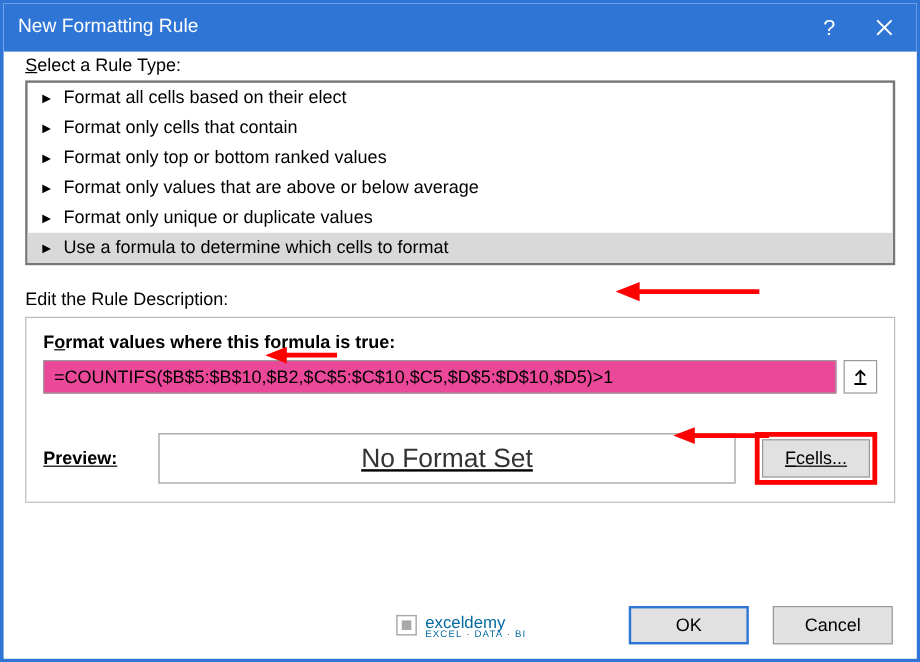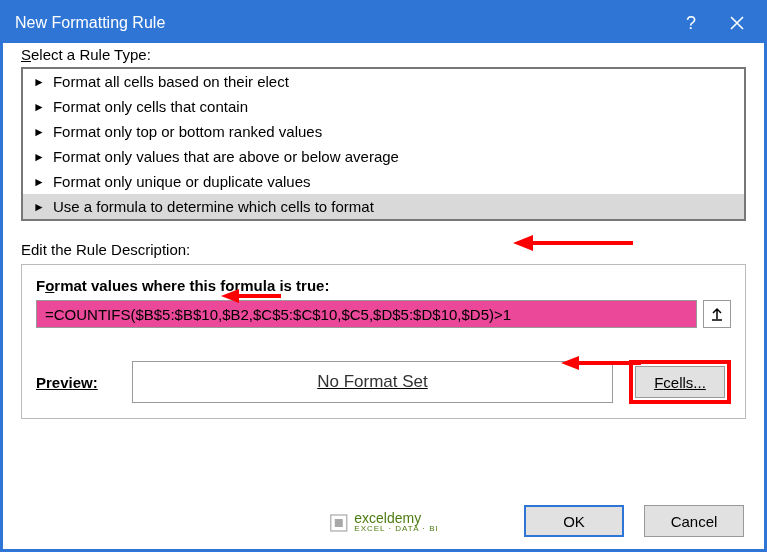--- a/index.html
+++ b/index.html
@@ -89,21 +89,21 @@
     text-decoration: underline;
   }
   .preview-label { font-weight: 600; font-size: 15px; width: 80px; }
   .preview-box {
     flex: 1;
     height: 42px;
     border: 1px solid #999;
     display: flex;
     align-items: center;
     justify-content: center;
-    font-size: 17px;
+    font-size: 22px;
     color: #333;
   }
   .format-btn-wrap {
     border: 4px solid #f00;
     padding: 2px;
   }
   .btn {
     height: 32px;
     min-width: 90px;
     padding: 0 14px;
@@ -127,23 +127,23 @@
     border-radius: 11px;
   }
   .footer .btn { width: 100px; }
   .footer .btn.primary { border: 2px solid #2E75D6; }
   .watermark {
     position: absolute;
     bottom: 16px;
     left: 50%;
     transform: translateX(-50%);
     display: flex;
-    align-items: flex-end;
+    align-items: flex-start;
     gap: 6px;
-    color: #4d7c0f;
+    color: #0369a1;
     font-size: 14px;
     pointer-events: none;
   }
   .watermark svg { opacity: 0.75; }
   .wm-text { line-height: 1; }
   .wm-sub { font-size: 8px; letter-spacing: 1px; }
   
   .arrow {
     position: absolute;
     pointer-events: none;

